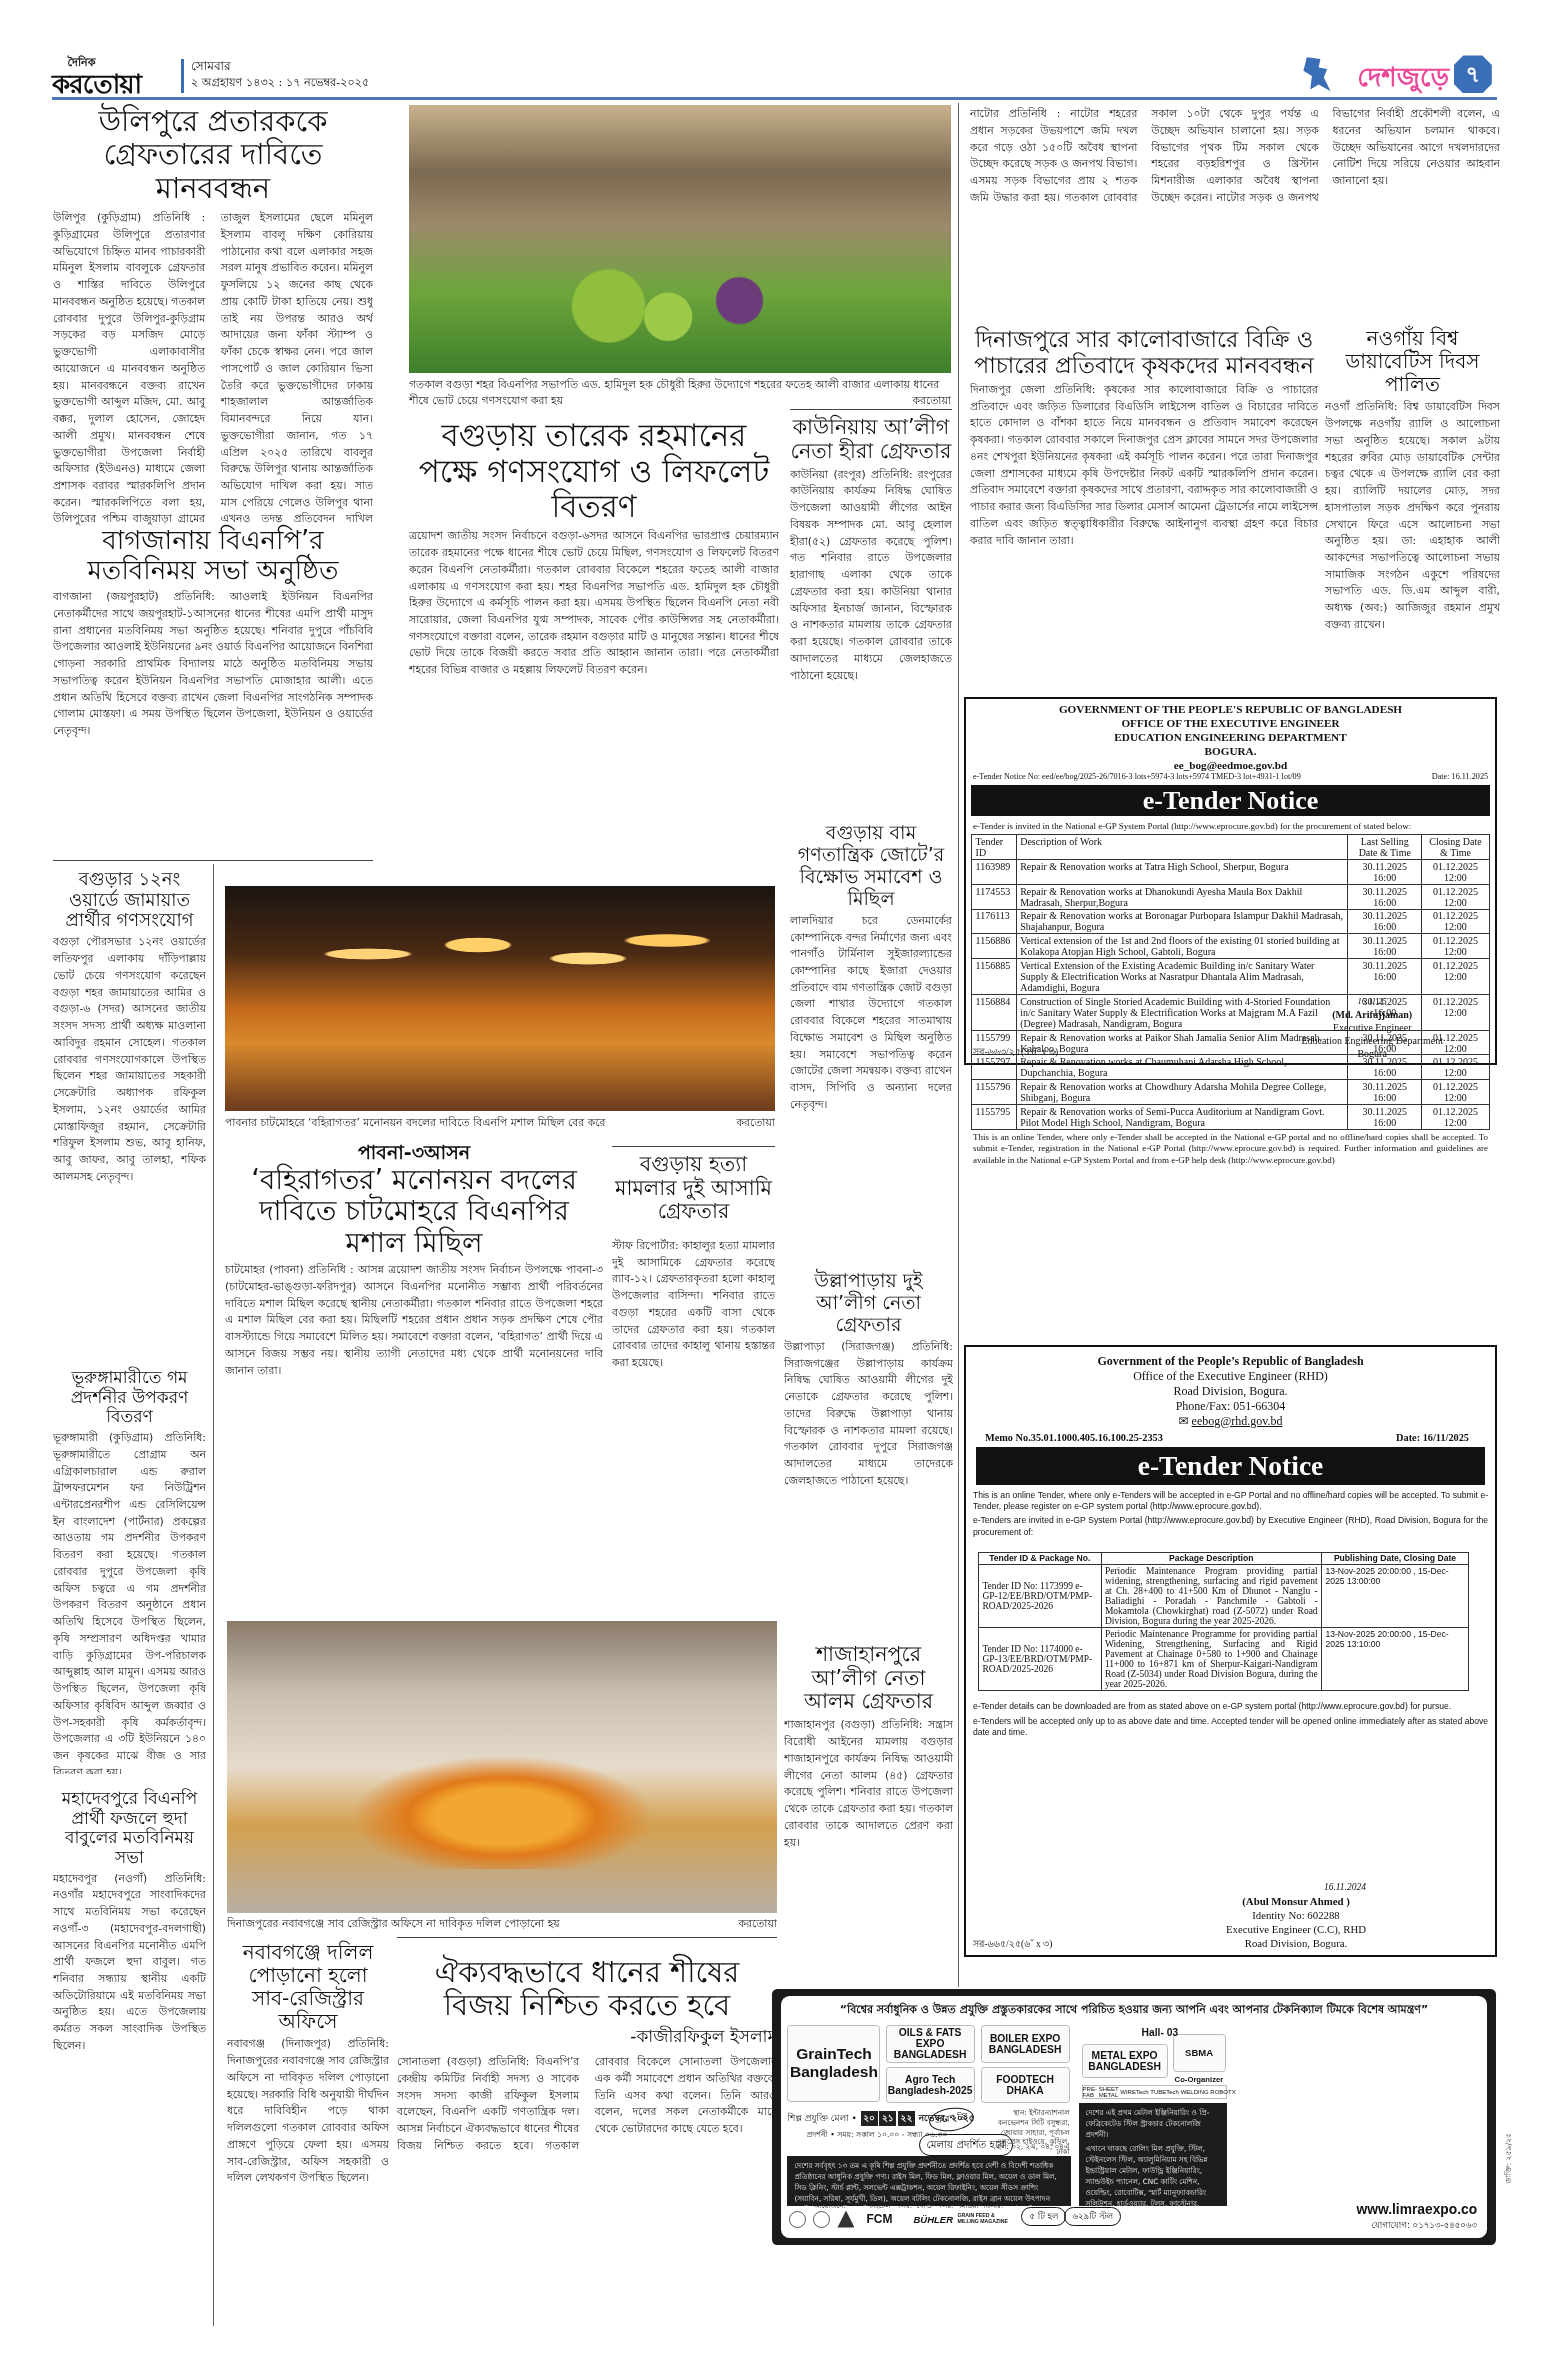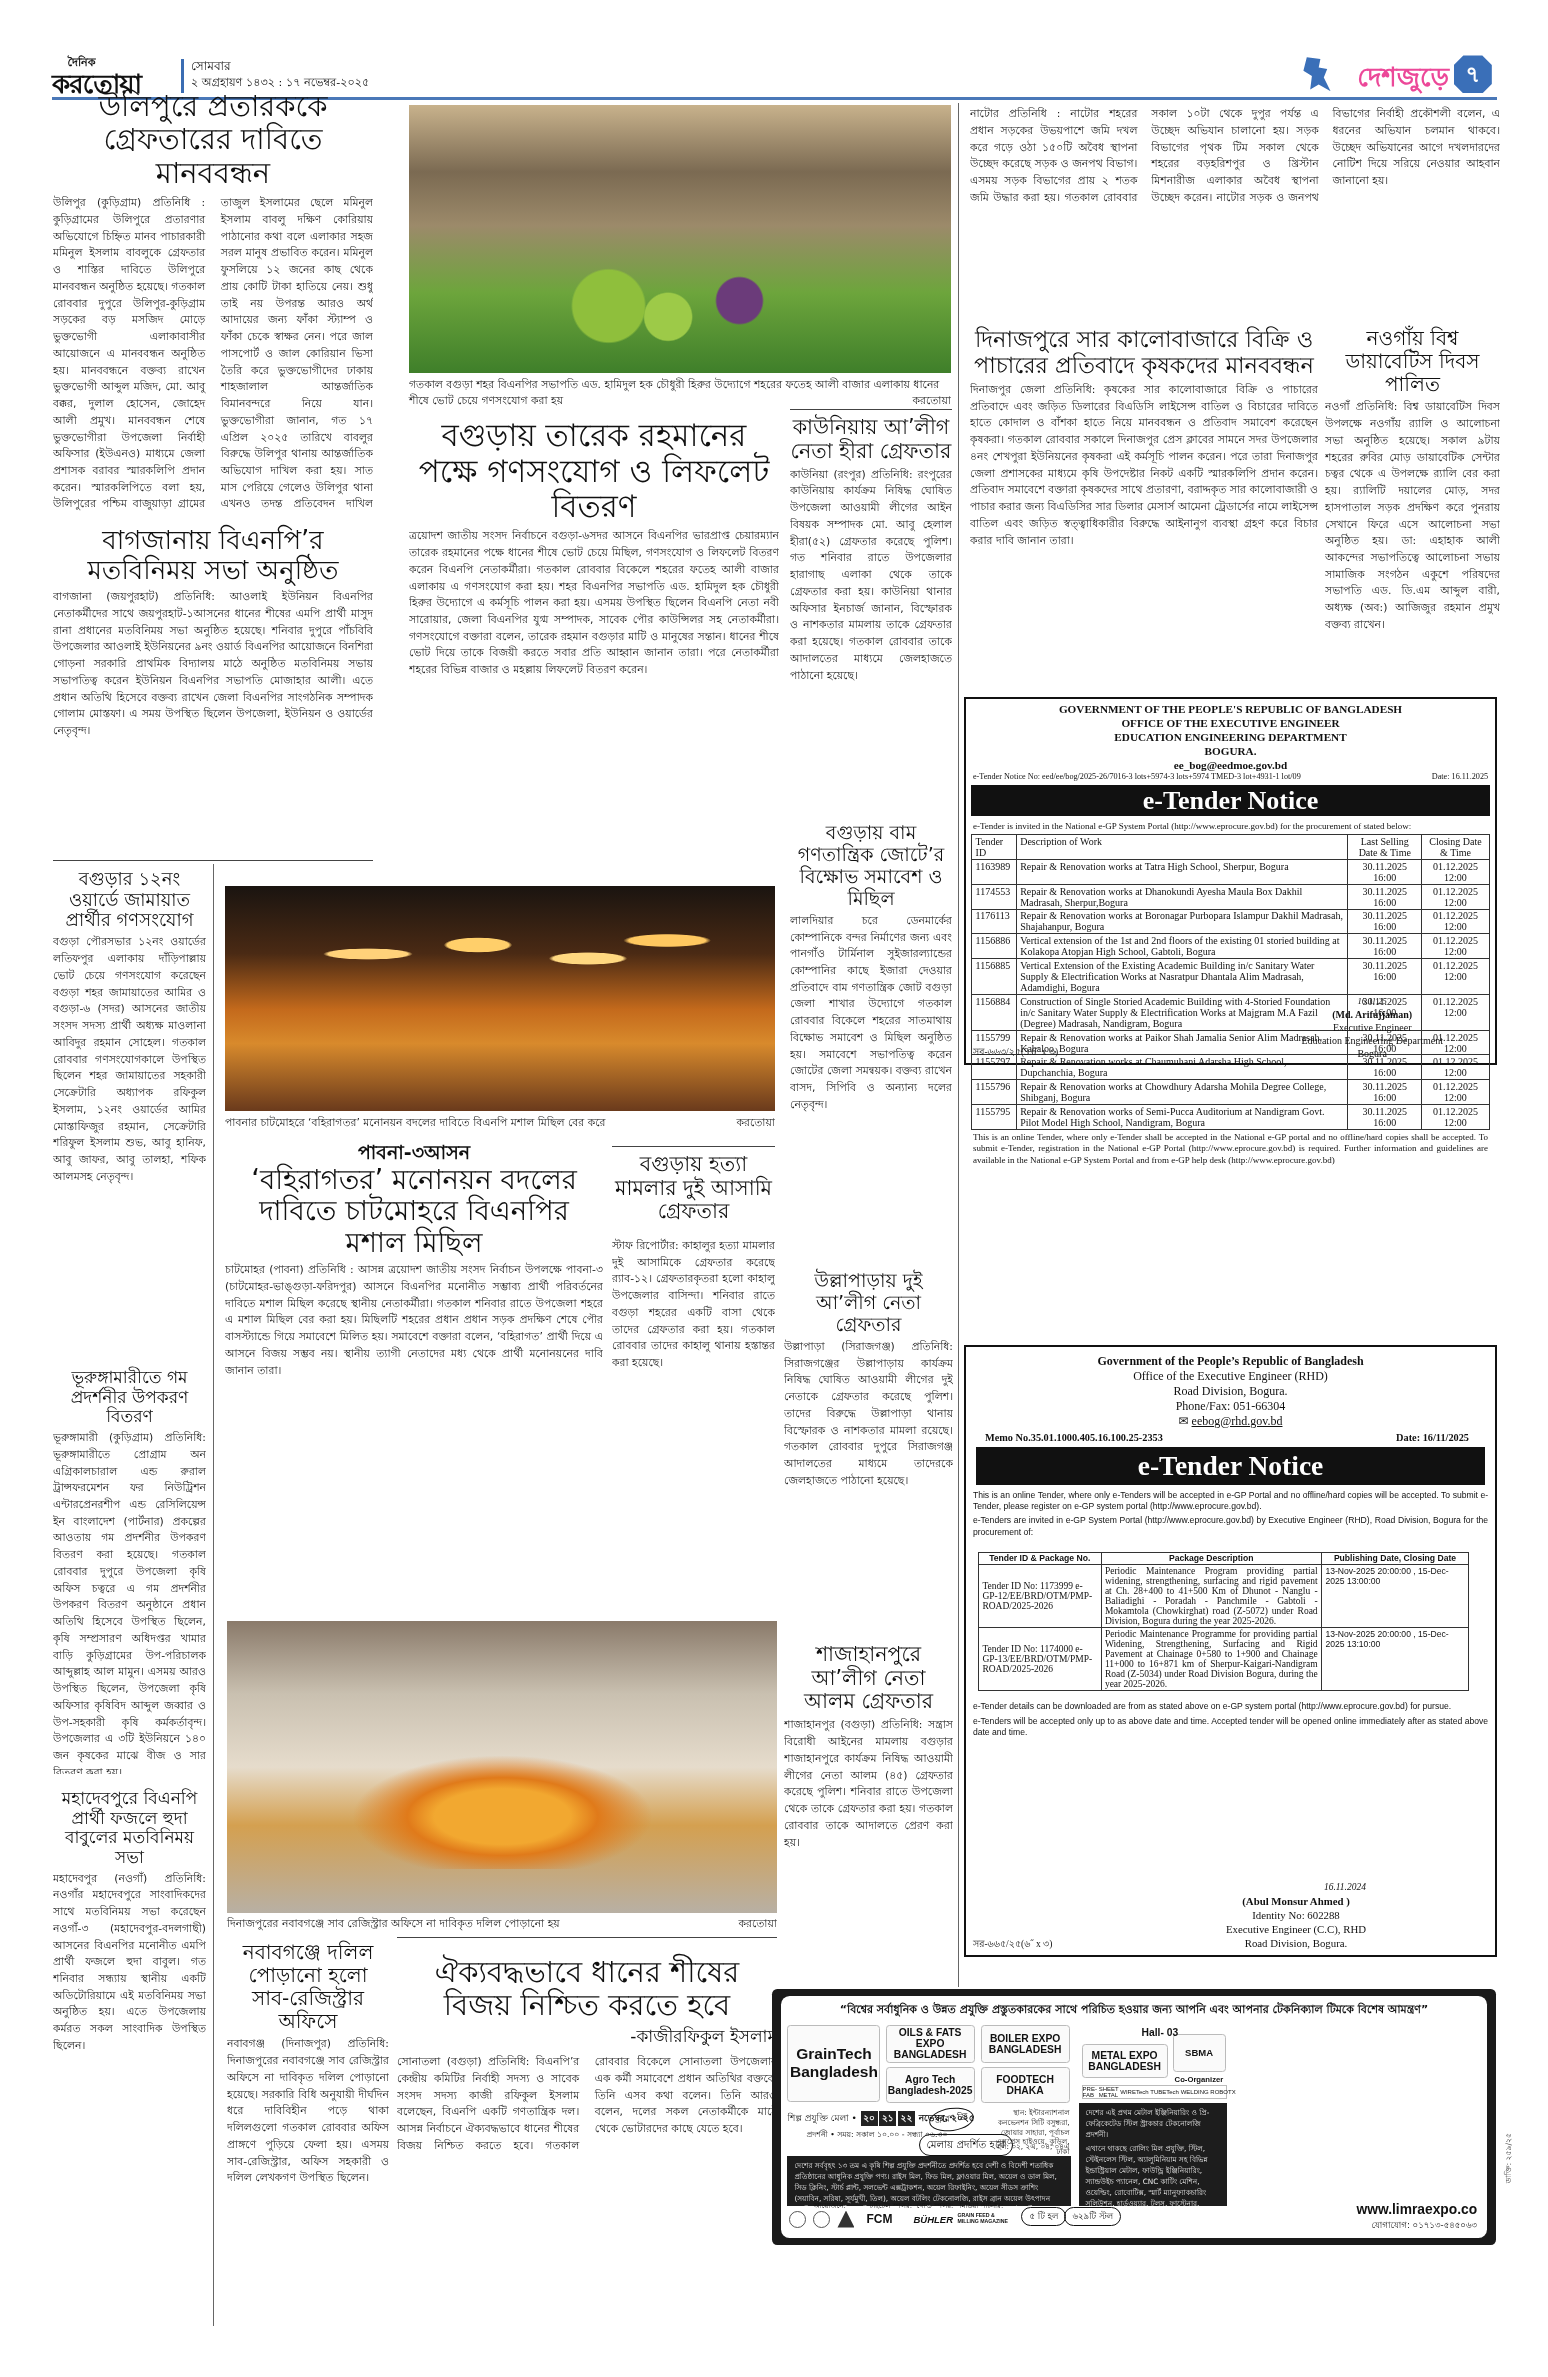--- a/index.html
+++ b/index.html
@@ -70,21 +70,21 @@
   <span class="logo-big">করতোয়া</span>
   <span class="mast-bar"></span>
   <span class="mast-day">সোমবার</span>
   <span class="mast-date">২ অগ্রহায়ণ ১৪৩২ : ১৭ নভেম্বর-২০২৫</span>
   <span class="map-icon"></span>
   <span class="section-name">দেশজুড়ে</span>
   <span class="page-badge">৭</span>
   <span class="mast-rule"></span>
 </div>
 
-<div class="abs" style="left:53px;top:90px;width:320px;">
+<div class="abs" style="left:53px;top:105px;width:320px;">
   <h1 class="hl" style="font-size:29px;">উলিপুরে প্রতারককে গ্রেফতারের দাবিতে মানববন্ধন</h1>
   <p class="body-text cols2" style="margin-top:5.2px;height:318px;overflow:hidden;">উলিপুর (কুড়িগ্রাম) প্রতিনিধি : কুড়িগ্রামের উলিপুরে প্রতারণার অভিযোগে চিহ্নিত মানব পাচারকারী মমিনুল ইসলাম বাবলুকে গ্রেফতার ও শাস্তির দাবিতে উলিপুরে মানববন্ধন অনুষ্ঠিত হয়েছে। গতকাল রোববার দুপুরে উলিপুর-কুড়িগ্রাম সড়কের বড় মসজিদ মোড়ে ভুক্তভোগী এলাকাবাসীর আয়োজনে এ মানববন্ধন অনুষ্ঠিত হয়। মানববন্ধনে বক্তব্য রাখেন ভুক্তভোগী আব্দুল মজিদ, মো. আবু বক্কর, দুলাল হোসেন, জোহেদ আলী প্রমুখ। মানববন্ধন শেষে ভুক্তভোগীরা উপজেলা নির্বাহী অফিসার (ইউএনও) মাধ্যমে জেলা প্রশাসক বরাবর স্মারকলিপি প্রদান করেন। স্মারকলিপিতে বলা হয়, উলিপুরের পশ্চিম বাজুয়াড়া গ্রামের তাজুল ইসলামের ছেলে মমিনুল ইসলাম বাবলু দক্ষিণ কোরিয়ায় পাঠানোর কথা বলে এলাকার সহজ সরল মানুষ প্রভাবিত করেন। মমিনুল ফুসলিয়ে ১২ জনের কাছ থেকে প্রায় কোটি টাকা হাতিয়ে নেয়। শুধু তাই নয় উপরন্ত আরও অর্থ আদায়ের জন্য ফাঁকা স্ট্যাম্প ও ফাঁকা চেকে স্বাক্ষর নেন। পরে জাল পাসপোর্ট ও জাল কোরিয়ান ভিসা তৈরি করে ভুক্তভোগীদের ঢাকায় শাহজালাল আন্তর্জাতিক বিমানবন্দরে নিয়ে যান। ভুক্তভোগীরা জানান, গত ১৭ এপ্রিল ২০২৫ তারিখে বাবলুর বিরুদ্ধে উলিপুর থানায় আন্তর্জাতিক অভিযোগ দাখিল করা হয়। সাত মাস পেরিয়ে গেলেও উলিপুর থানা এখনও তদন্ত প্রতিবেদন দাখিল করেনি। এতে তারা গভীরভাবে হতাশ হয়েছেন।</p>
 </div>
 
 <div class="abs" style="left:53px;top:526px;width:320px;">
   <h2 class="hl" style="font-size:26px;">বাগজানায় বিএনপি’র মতবিনিময় সভা অনুষ্ঠিত</h2>
   <p class="body-text" style="margin-top:3.4px;height:206px;overflow:hidden;">বাগজানা (জয়পুরহাট) প্রতিনিধি: আওলাই ইউনিয়ন বিএনপির নেতাকর্মীদের সাথে জয়পুরহাট-১আসনের ধানের শীষের এমপি প্রার্থী মাসুদ রানা প্রধানের মতবিনিময় সভা অনুষ্ঠিত হয়েছে। শনিবার দুপুরে পাঁচবিবি উপজেলার আওলাই ইউনিয়নের ৯নং ওয়ার্ড বিএনপির আয়োজনে বিনশিরা গোড়না সরকারি প্রাথমিক বিদ্যালয় মাঠে অনুষ্ঠিত মতবিনিময় সভায় সভাপতিত্ব করেন ইউনিয়ন বিএনপির সভাপতি মোজাহার আলী। এতে প্রধান অতিথি হিসেবে বক্তব্য রাখেন জেলা বিএনপির সাংগঠনিক সম্পাদক গোলাম মোস্তফা। এ সময় উপস্থিত ছিলেন উপজেলা, ইউনিয়ন ও ওয়ার্ডের নেতৃবৃন্দ।</p>
 </div>
 <div class="rule-h" style="left:53px;top:860px;width:320px;"></div>
 

